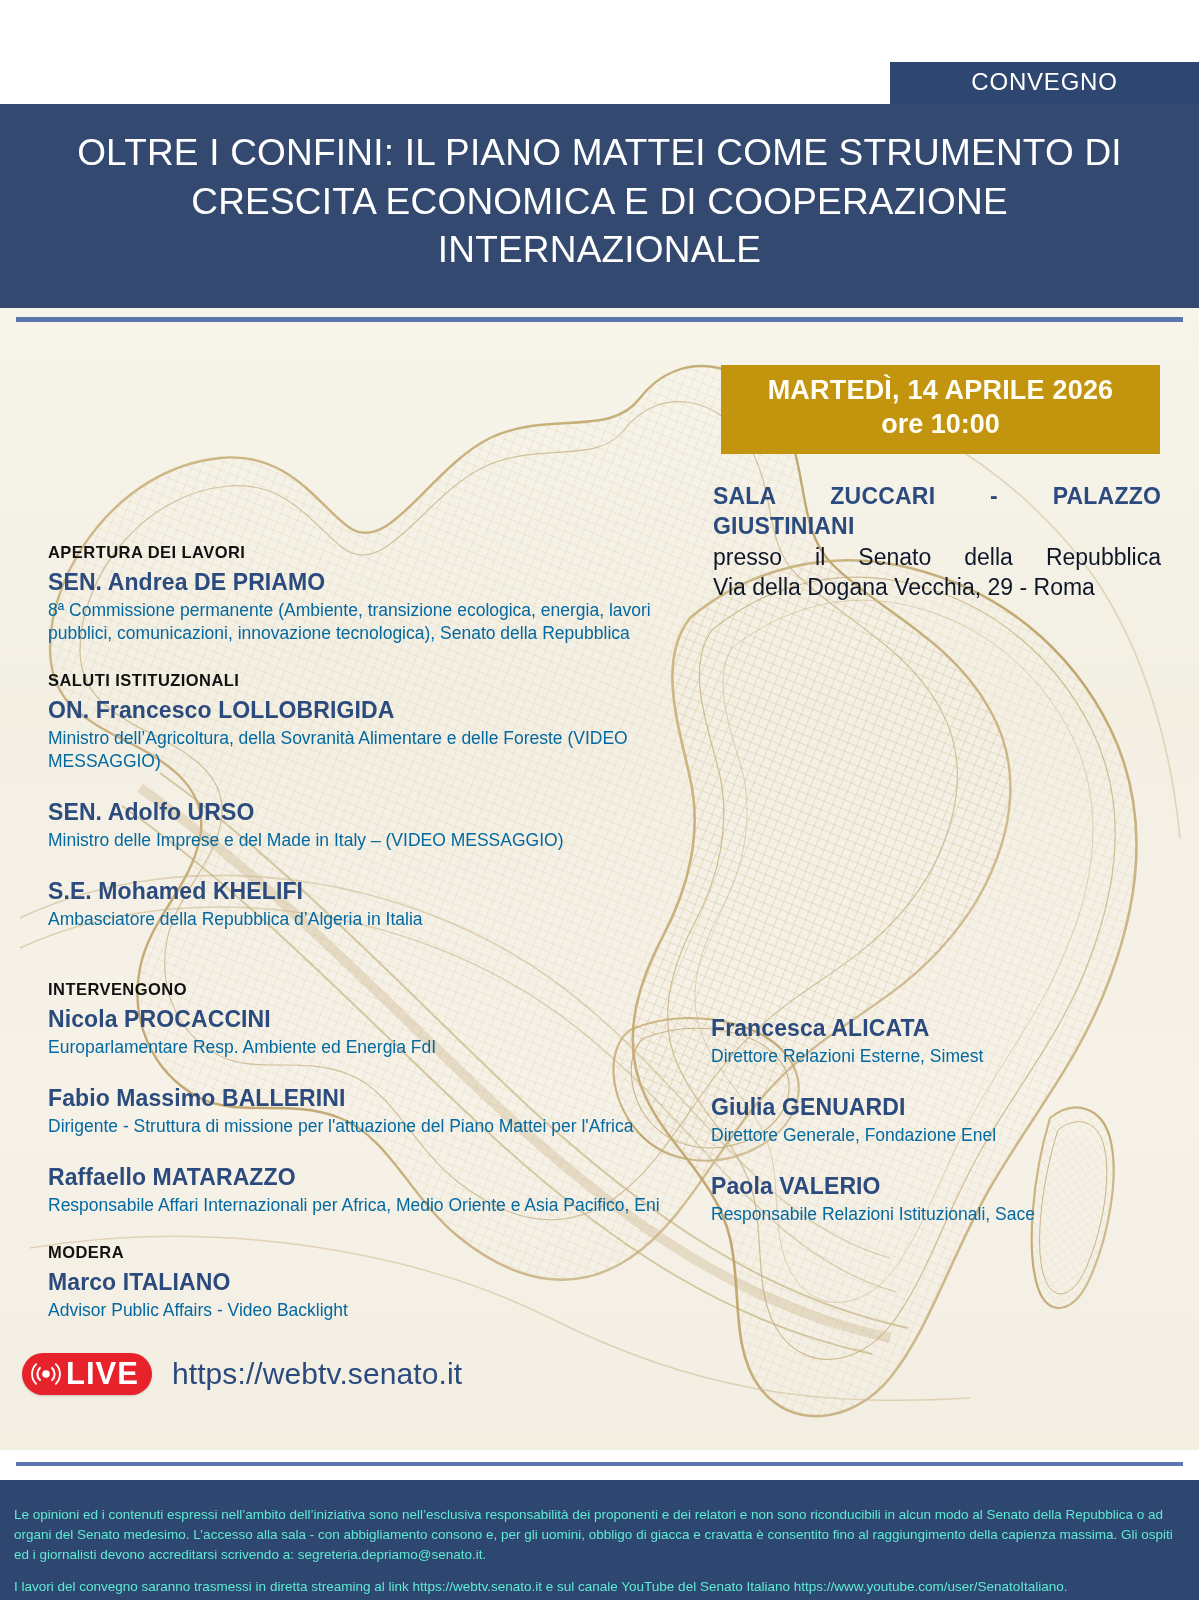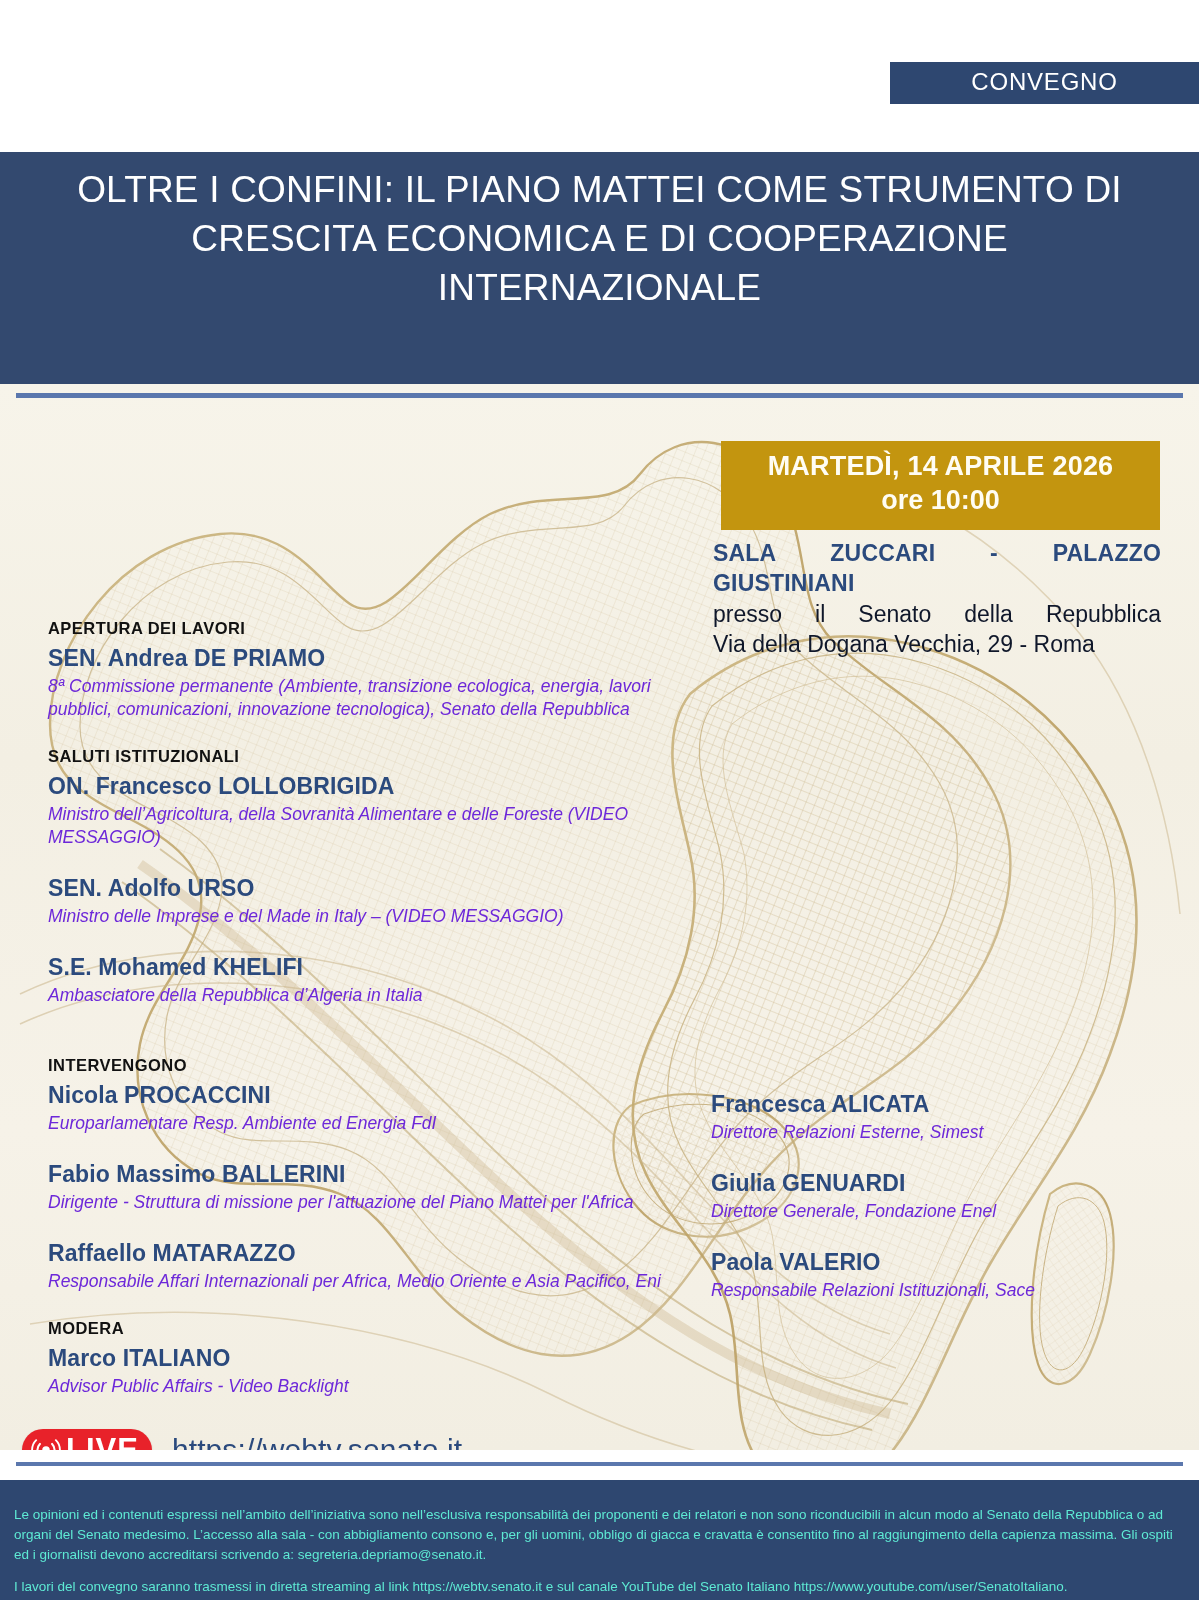--- a/index.html
+++ b/index.html
@@ -49,22 +49,22 @@
     padding-bottom:2px;
   }
 
   
   .titleband{
     flex:0 0 auto;
     background:#33496f;
     color:#ffffff;
     padding:14px 40px 22px 40px;
     box-sizing:border-box;
-    height:232px;
-    display:flex;justify-content:center;margin-top:48px;
+    height:204px;
+    display:flex;align-items:center;justify-content:center;
   }
   .titleband h1{
     margin:0;
     font-size:37px;
     line-height:1.32;
     font-weight:400;
     text-align:center;
     letter-spacing:.2px;
   }
 
@@ -120,20 +120,21 @@
   .venue{
     position:absolute;
     left:713px;top:155px;width:448px;
     color:#1b1b1b;
   }
   .venue .v1{
     color:#2b4a7d;font-weight:700;font-size:23px;
     letter-spacing:.2px;
     text-align:justify;text-align-last:justify;
     line-height:1.3;
+    margin-top:19px;
   }
   .venue .v2, .venue .v3{
     font-size:23px;line-height:1.32;color:#0f172a;
   }
   .venue .v2{text-align:justify;text-align-last:justify;}
 
   
   .col-left{
     position:absolute;
     left:48px;top:215px;width:660px;margin-top:20px;
@@ -146,40 +147,38 @@
   .sec-label{
     font-size:16.5px;font-weight:700;color:#111111;
     letter-spacing:.45px;
     margin:0 0 7px 0;
   }
   .sp-name{
     font-size:23px;font-weight:700;color:#2b4a7d;
     margin:0 0 3px 0;letter-spacing:.1px;
   }
   .sp-role{
-    font-size:17.5px;color:#6d28d9;line-height:1.32;
+    font-size:17.5px;color:#0369a1;line-height:1.32;
     margin:0;
-    font-style:italic;
   }
   .sp-block{margin-bottom:26px;}
   .gap-lg{height:22px;}
 
   
   .liverow{
     position:absolute;
     left:22px;top:1045px;
     display:flex;align-items:center;gap:20px;
   }
   .live-badge{
     display:flex;align-items:flex-end;gap:5px;
     background:#e8222a;
     border-radius:21px;
     padding:5px 13px 6px 9px;
     box-shadow:0 1px 2px rgba(0,0,0,.18);
-    text-decoration:underline;
   }
   .live-badge .bcast{
     width:30px;height:30px;display:block;
   }
   .live-badge .lbl{
     color:#ffffff;font-size:31px;font-weight:700;
     letter-spacing:1px;line-height:1;
     font-family:"Liberation Sans", sans-serif;
   }
   .liveurl{

